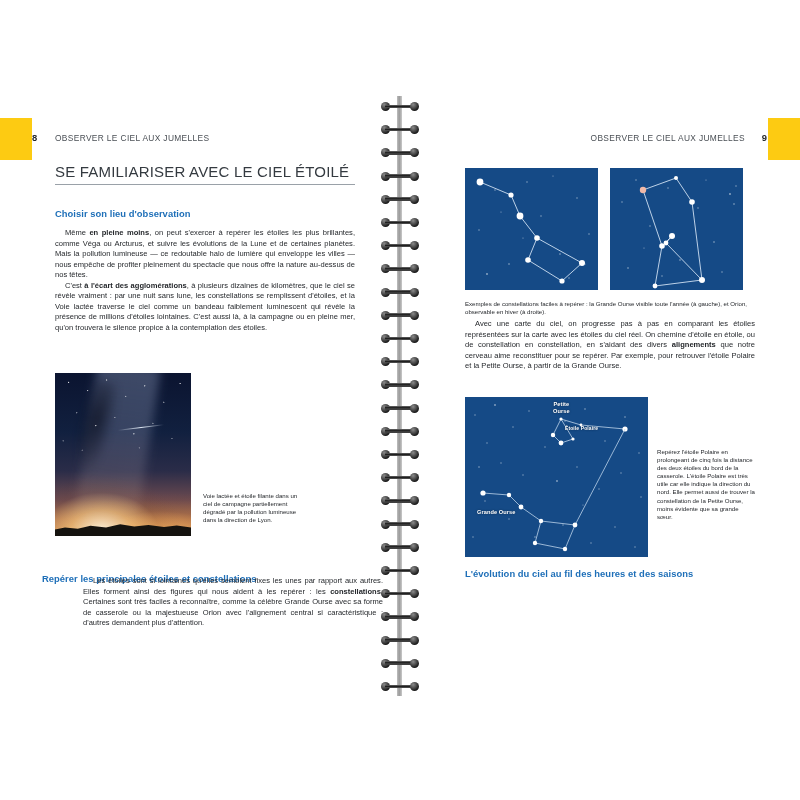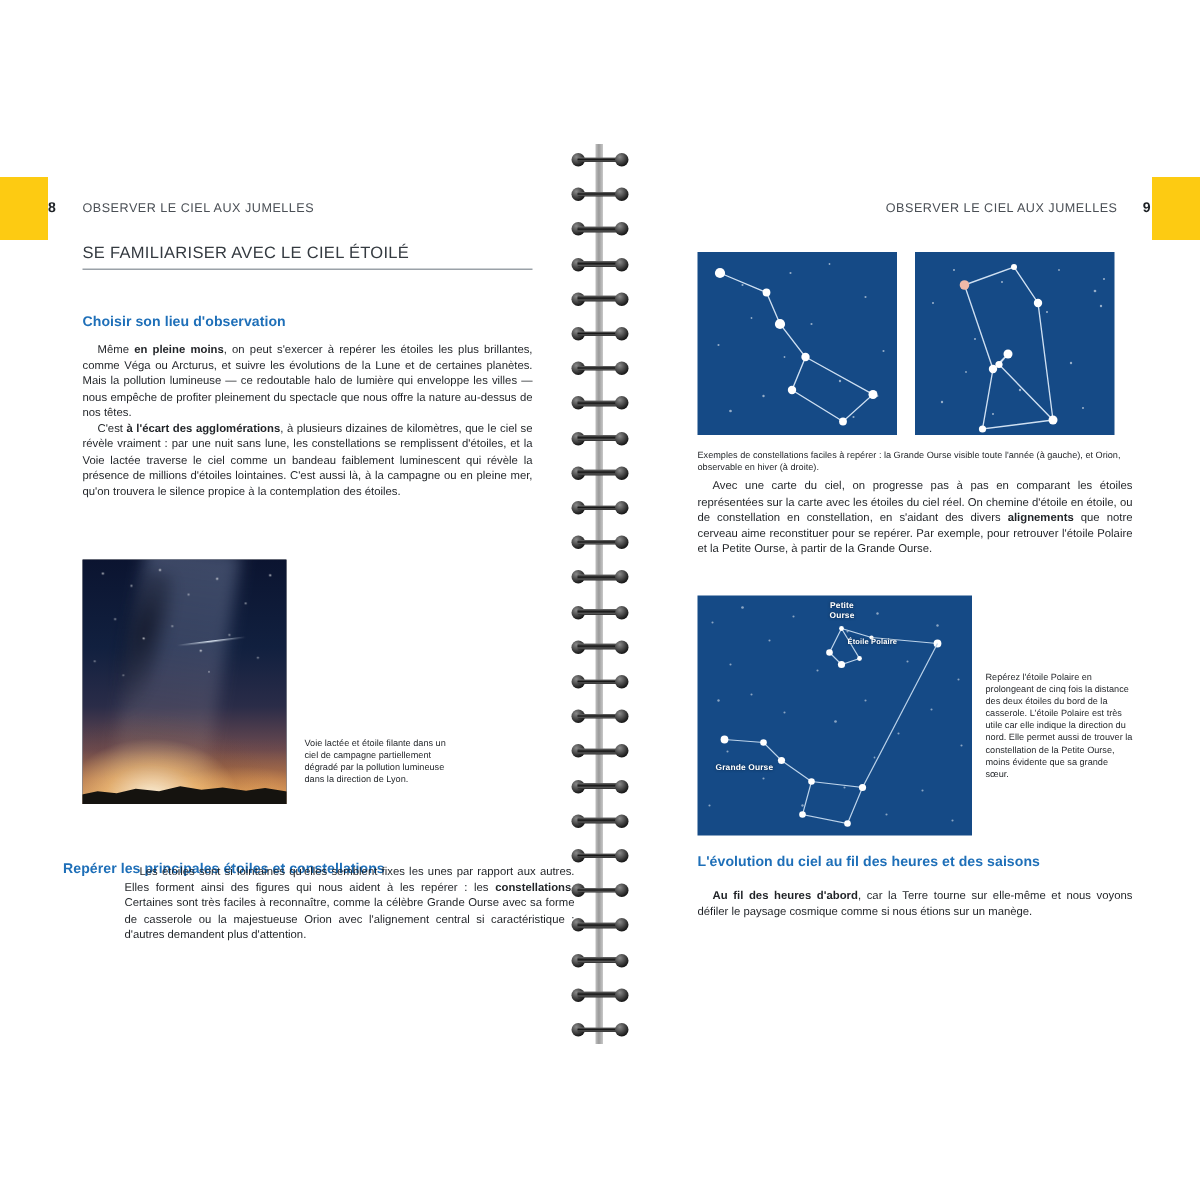--- a/index.html
+++ b/index.html
@@ -64,21 +64,21 @@
   }
   .folio-left  { left: 32px; }
   .folio-right { right: 33px; }
 
   
   .chapter-title {
     position: absolute;
     left: 55px;
     top: 163px;
     width: 300px;
-    font-size: 11px;
+    font-size: 15px;
     letter-spacing: 0.2px;
     color: #343a40;
     padding-bottom: 4px;
     border-bottom: 1px solid #9aa1a8;
   }
   .subhead {
     position: absolute;
     font-size: 9.4px;
     font-weight: bold;
     color: #1e6fb8;
@@ -424,23 +424,20 @@
 Ourse</div>
     <div class="sky-label" style="left:100px; top:28px; font-size:5px;">Étoile Polaire</div>
     <div class="sky-label" style="left:12px; top:112px;">Grande Ourse</div>
   </div>
 
   <div class="caption" style="left:657px; top:448px; width:98px;">Repérez l'étoile Polaire en prolongeant de cinq fois la distance des deux étoiles du bord de la casserole. L'étoile Polaire est très utile car elle indique la direction du nord. Elle permet aussi de trouver la constellation de la Petite Ourse, moins évidente que sa grande sœur.</div>
 
   <div class="subhead" style="left:465px; top:568px;">L'évolution du ciel au fil des heures et des saisons</div>
 
   <div class="body" style="left:465px; top:592px; width:290px;">
-    <p>
-      <b>Au fil des heures d'abord</b><span>, car la Terre tourne sur elle-même et nous voyons défiler le paysage cosmique comme si nous étions sur un manège.</span>
-    </p>
   </div>
 
   <div id="spiral">
     <div class="spine"></div>
   <div class="coil" style="top: 6px;">
         <div class="knob l"></div>
         <div class="bar"></div>
         <div class="knob r"></div>
       </div>
       <div class="coil" style="top: 29.2px;">

